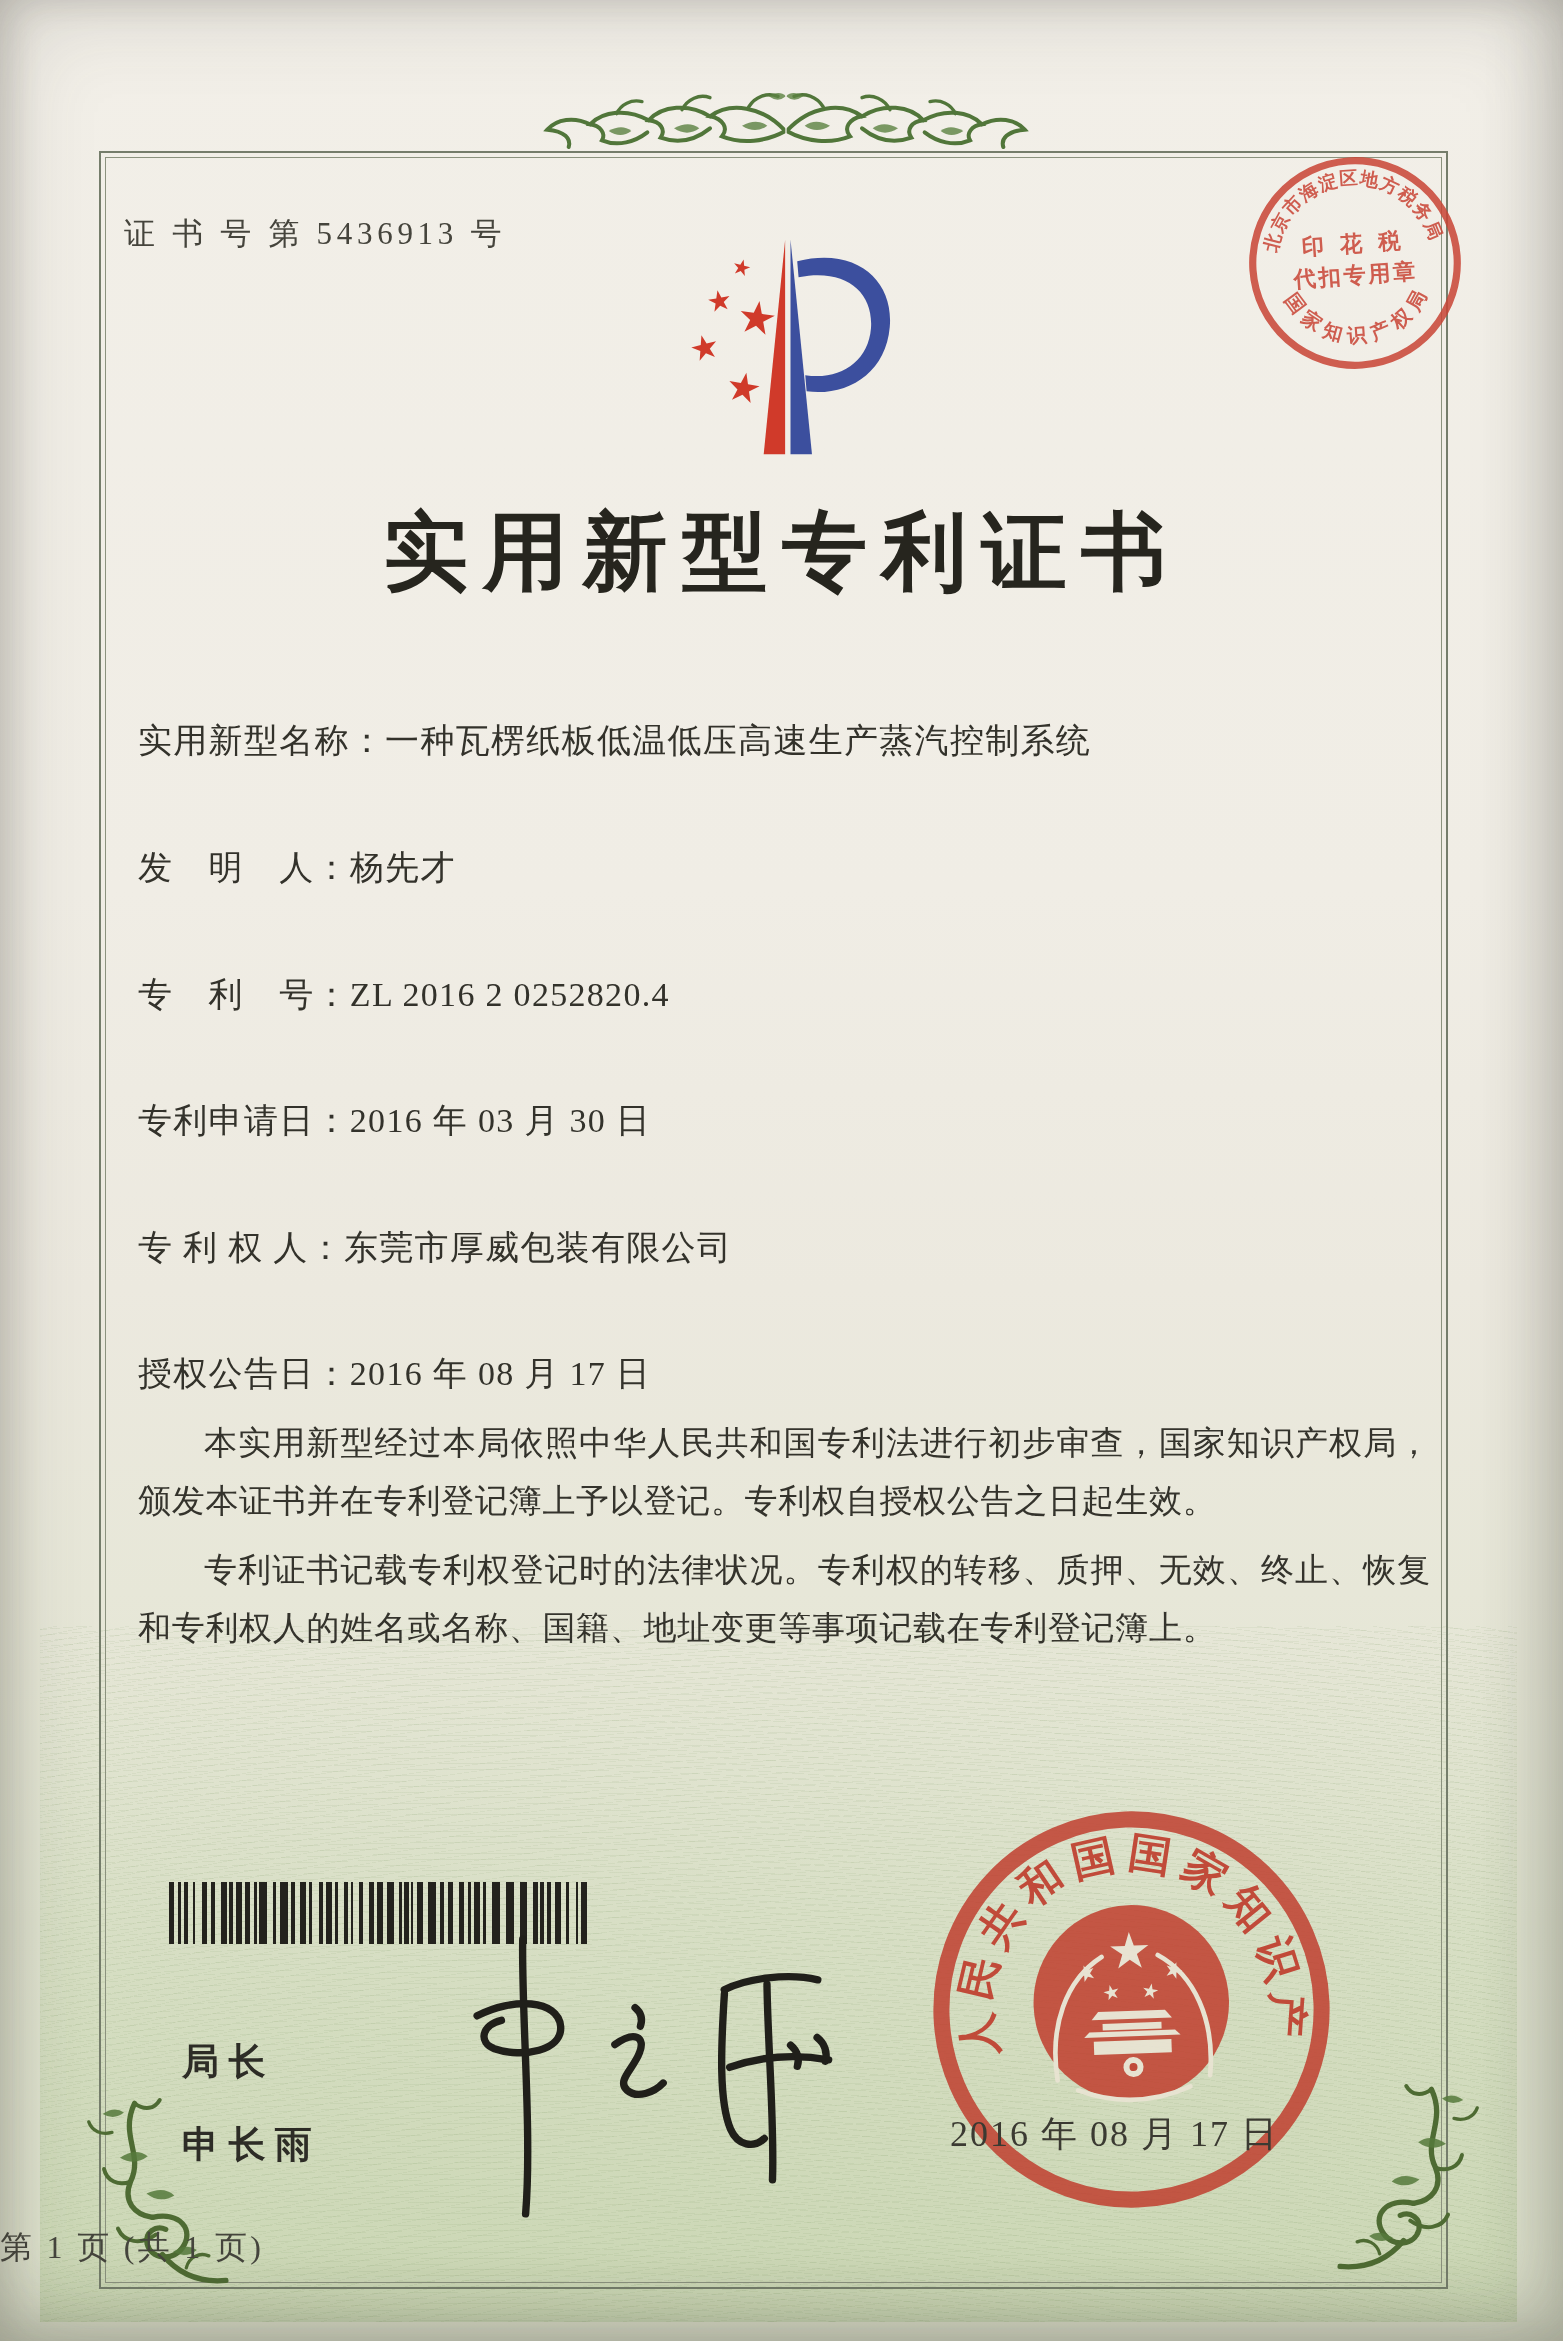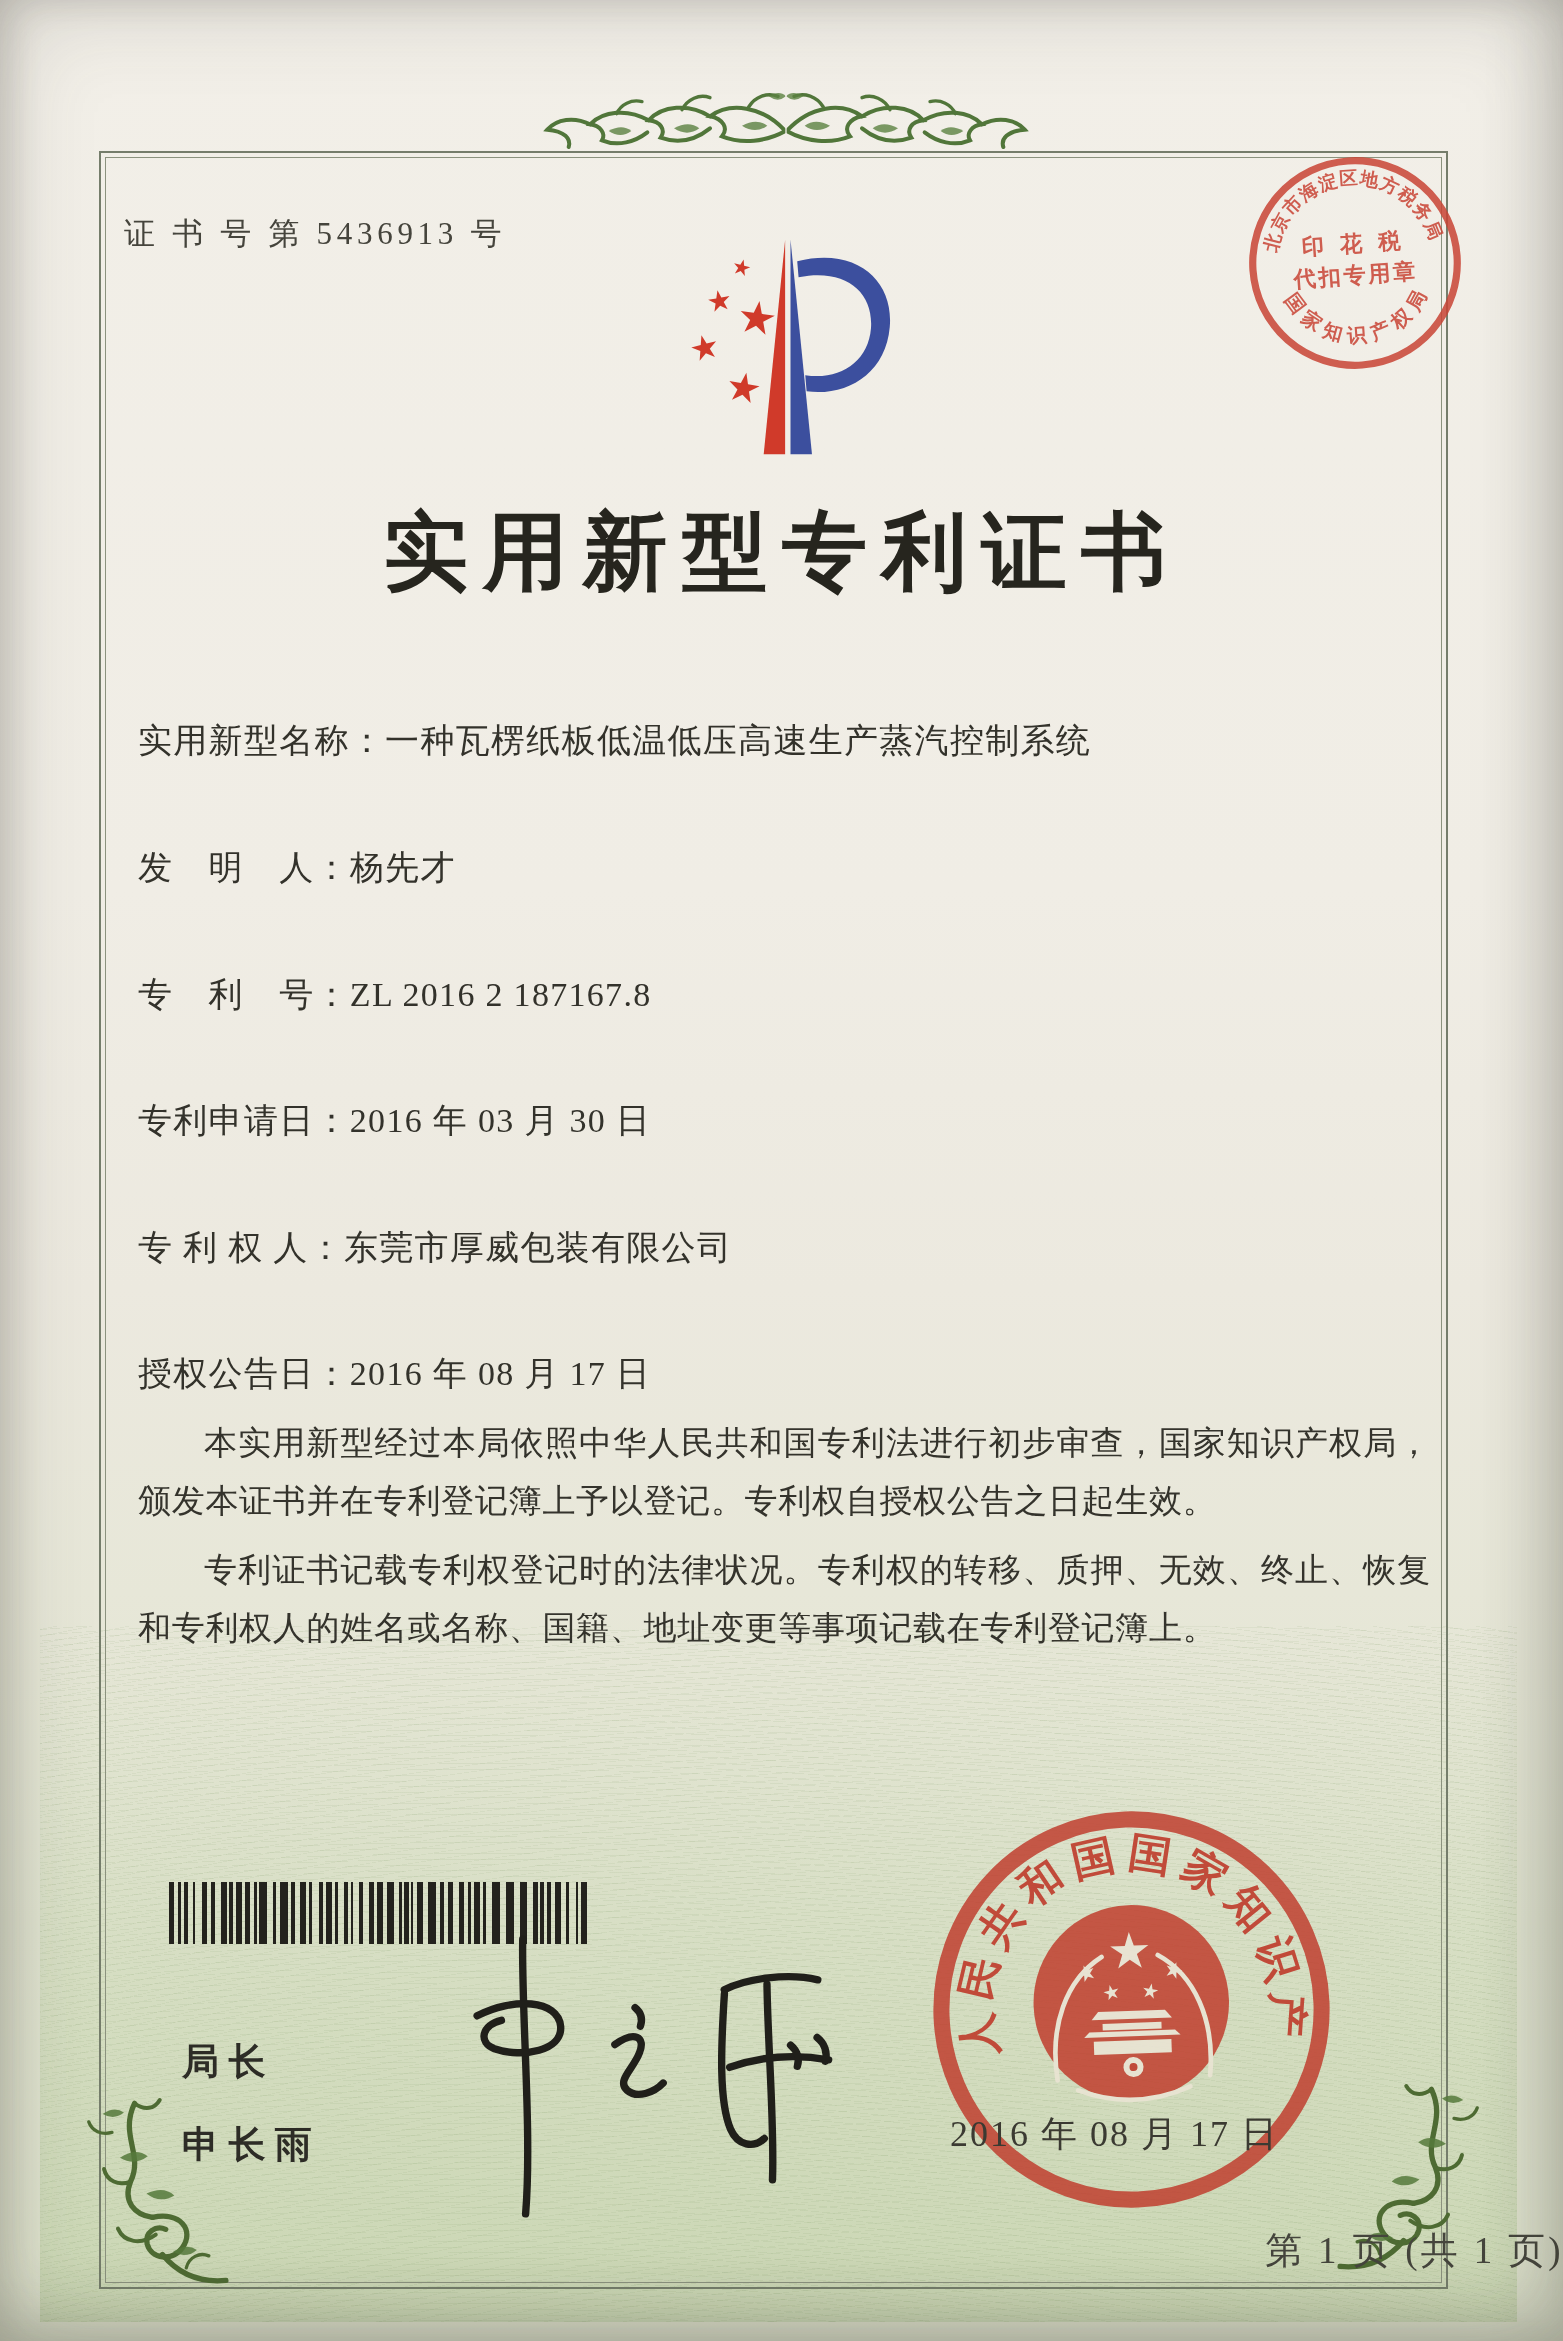--- a/index.html
+++ b/index.html
@@ -35,21 +35,21 @@
     text-indent:2em;text-align:justify;letter-spacing:0.7px;}
   .barcode{position:absolute;left:169px;top:1882px;width:428px;height:62px;overflow:hidden;
     white-space:nowrap;z-index:7;font-size:0;}
   .barcode i{display:inline-block;height:100%;background:#23221d;}
   .director{position:absolute;left:182px;z-index:8;font-family:"Liberation Sans","DejaVu Sans",sans-serif;
     font-size:37px;font-weight:600;color:#2d2c26;letter-spacing:9.4px;}
   .signature{position:absolute;left:415px;top:1928px;width:469px;height:295px;z-index:8;transform:rotate(-2deg);}
   .seal{position:absolute;left:924px;top:1802px;width:415px;height:415px;z-index:7;opacity:.9;transform:rotate(-2deg);}
   .seal-date{position:absolute;left:950px;top:2110px;z-index:9;font-size:36px;color:#3b3a32;letter-spacing:2px;white-space:nowrap;}
   .tax-stamp{position:absolute;left:1237px;top:145px;width:236px;height:236px;z-index:7;opacity:.85;transform:rotate(-4deg);}
-  .footer{position:absolute;left:0;top:2226px;width:100%;text-align:right;font-size:37px;
+  .footer{position:absolute;left:0;top:2226px;width:100%;text-align:left;font-size:32px;
     color:#45453d;letter-spacing:3.3px;z-index:6;}
 </style>
 </head>
 <body>
 
 <svg width="0" height="0" style="position:absolute">
   <defs>
     <path id="star" d="M0,-1 L0.2245,-0.309 0.9511,-0.309 0.3633,0.118 0.5878,0.809 0,0.382 -0.5878,0.809 -0.3633,0.118 -0.9511,-0.309 -0.2245,-0.309 Z"></path>
     <symbol id="flourish" viewBox="0 0 260 300">
       <g fill="none" stroke="#4e6b33" stroke-linecap="round">
@@ -127,21 +127,21 @@
 
 <div class="title">实用新型专利证书</div>
 
 <div class="field" style="top:718px">
   <span class="flabel">实用新型名称：</span><span class="fvalue">一种瓦楞纸板低温低压高速生产蒸汽控制系统</span>
 </div>
 <div class="field" style="top:845px">
   <span class="flabel">发　明　人：</span><span class="fvalue">杨先才</span>
 </div>
 <div class="field" style="top:972px">
-  <span class="flabel">专　利　号：</span><span class="fvalue">ZL 2016 2 187167.8</span>
+  <span class="flabel">专　利　号：</span><span class="fvalue">ZL 2016 2 0252820.4</span>
 </div>
 <div class="field" style="top:1098px">
   <span class="flabel">专利申请日：</span><span class="fvalue">2016 年 03 月 30 日</span>
 </div>
 <div class="field" style="top:1225px">
   <span class="flabel">专 利 权 人：</span><span class="fvalue">东莞市厚威包装有限公司</span>
 </div>
 <div class="field" style="top:1351px">
   <span class="flabel">授权公告日：</span><span class="fvalue">2016 年 08 月 17 日</span>
 </div>

